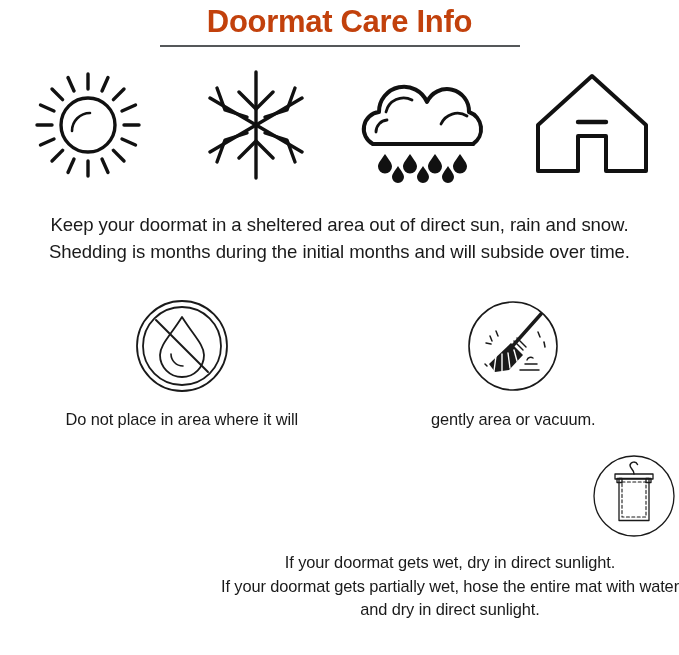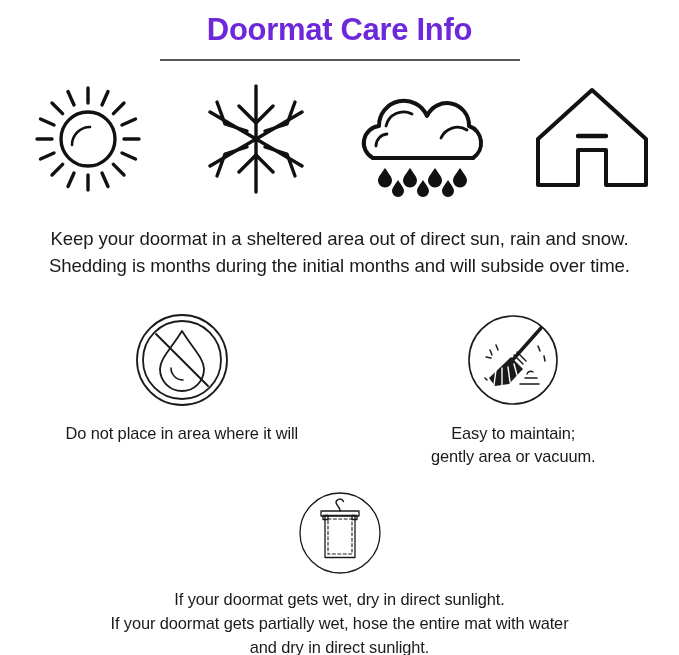--- a/index.html
+++ b/index.html
@@ -20,23 +20,23 @@
   .title-block {
     width: 100%;
     text-align: center;
     padding-top: 2px;
   }
   .page-title {
     font-family: "Liberation Sans", sans-serif;
     font-weight: bold;
     font-size: 31px;
     letter-spacing: -0.3px;
-    color: #6d28d9;
+    color: #c2410c;
     line-height: 1.05;
-    margin: 12px;
+    margin: 4px;
   }
   .title-rule {
     width: 360px;
     height: 2px;
     background: #55585a;
     margin: 6px auto 0 auto;
   }
 
   
   .weather-row {
@@ -96,21 +96,21 @@
     color: #1a1a1a;
     letter-spacing: -0.1px;
   }
   .care-caption .line { display: block; white-space: nowrap; }
 
   
   .bottom-block {
     margin-top: 20px;
     display: flex;
     flex-direction: column;
-    align-items: center;
+    align-items: flex-end;
   }
   .bottom-icon {
     width: 90px;
     height: 90px;
     display: flex;
     align-items: center;
     justify-content: center;
   }
   .bottom-caption {
     margin-top: 10px;
@@ -282,21 +282,20 @@
             <line x1="31" y1="33" x2="33" y2="38"></line>
             <line x1="21" y1="45" x2="26" y2="46"></line>
             <line x1="73" y1="34" x2="75" y2="39"></line>
             <line x1="79" y1="44" x2="80" y2="49"></line>
             <line x1="20" y1="66" x2="22" y2="68"></line>
           </g>
         </svg>
       </span>
     </div>
     <div class="care-caption">
-      <span class="line">Easy to maintain;</span>
       <span class="line">gently area or vacuum.</span>
     </div>
   </div>
 
 </div>
 
 <div class="bottom-block">
   <div class="bottom-icon">
     <span>
       <svg width="88" height="88" viewBox="0 0 88 88" fill="none" stroke="#1a1a1a" stroke-width="1.3" stroke-linecap="round" stroke-linejoin="round">

